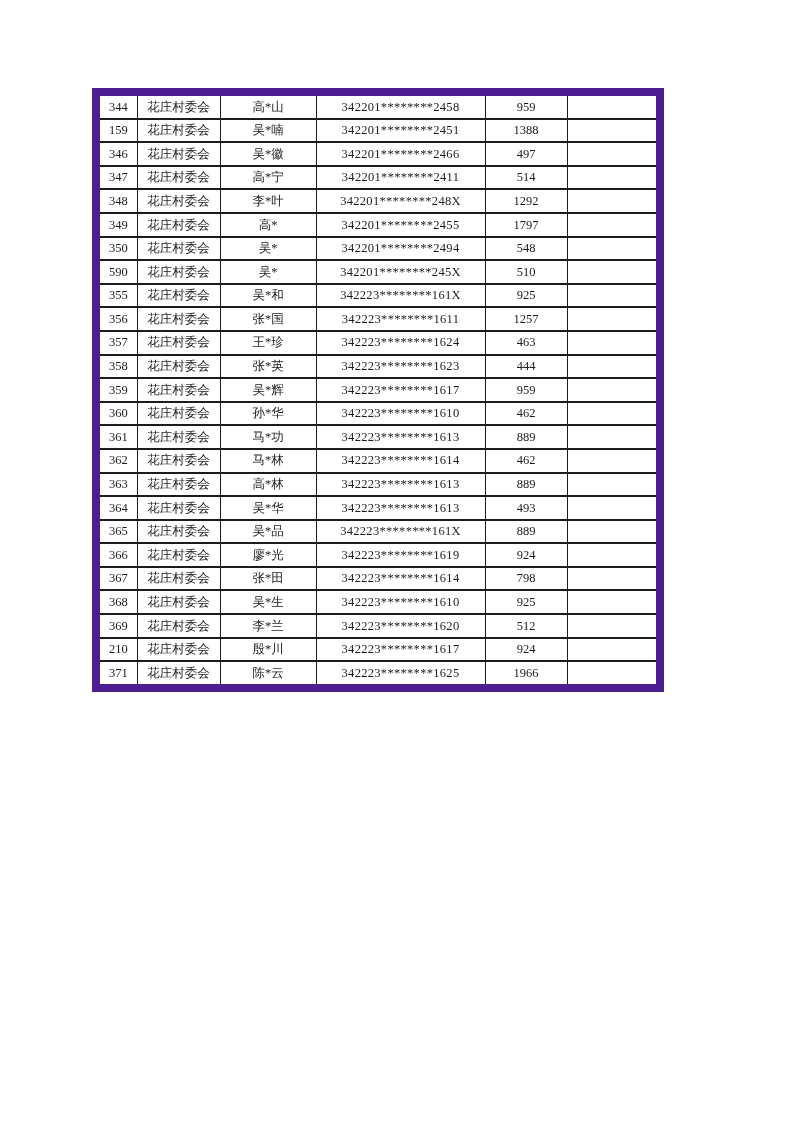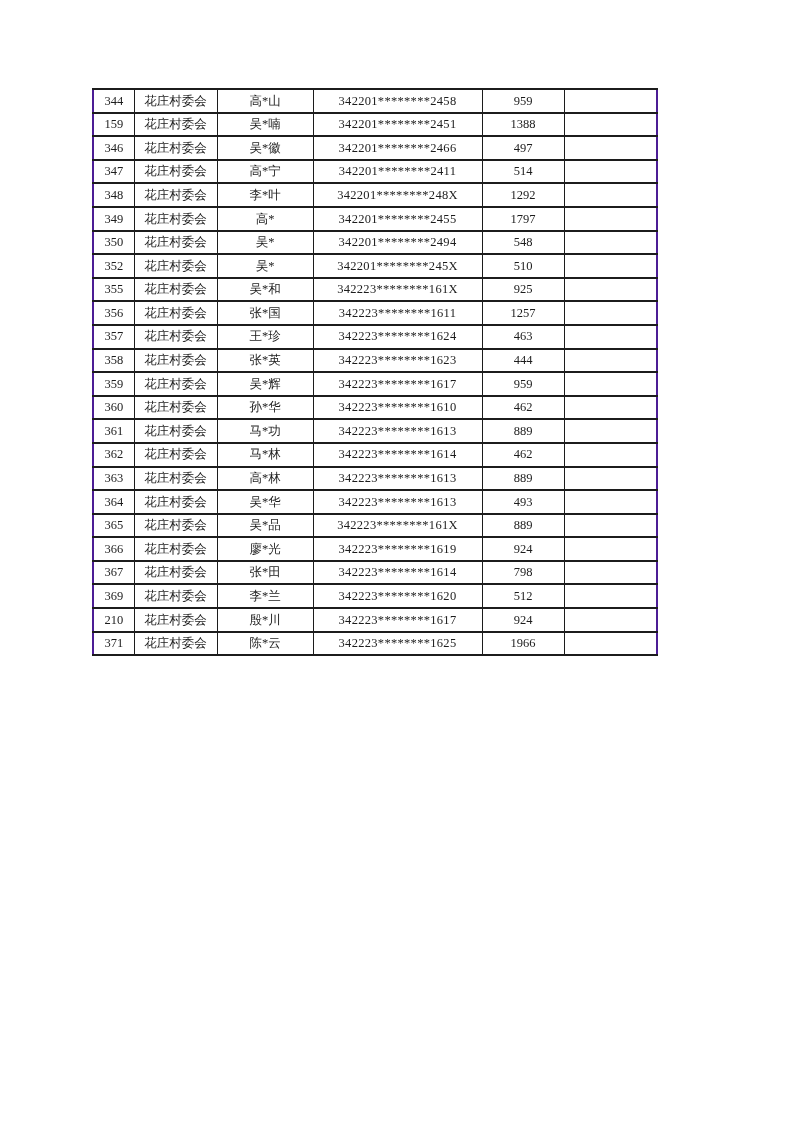--- a/index.html
+++ b/index.html
@@ -16,21 +16,21 @@
     font-family: "Liberation Serif", "DejaVu Serif", serif;
     color: #1c1c1c;
   }
   table.data-table {
     position: absolute;
     left: 92px;
     top: 88px;
     width: 564px;
     border-collapse: collapse;
     table-layout: fixed;
-    border: 2px solid #4c1d95;
+    border: 8px solid #4c1d95;
   }
   table.data-table td {
     border-left: 1px solid #1c1c1c;
     border-right: 1px solid #1c1c1c;
     border-top: 2px solid #1c1c1c;
     border-bottom: 2px solid #1c1c1c;
     height: 21.6px;
     padding: 0;
     text-align: center;
     vertical-align: middle;
@@ -119,21 +119,21 @@
     <td class="col-index">350</td>
     <td class="col-unit">花庄村委会</td>
     <td class="col-name">吴*</td>
     <td class="col-id">342201********2494</td>
     <td class="col-amount">548</td>
     <td class="col-remark"></td>
   </tr>
 
 
   <tr>
-    <td class="col-index">352</td>
+    <td class="col-index">590</td>
     <td class="col-unit">花庄村委会</td>
     <td class="col-name">吴*</td>
     <td class="col-id">342201********245X</td>
     <td class="col-amount">510</td>
     <td class="col-remark"></td>
   </tr>
 
 
 
   <tr>
@@ -246,20 +246,28 @@
 
   <tr>
     <td class="col-index">367</td>
     <td class="col-unit">花庄村委会</td>
     <td class="col-name">张*田</td>
     <td class="col-id">342223********1614</td>
     <td class="col-amount">798</td>
     <td class="col-remark"></td>
   </tr>
 
+  <tr>
+    <td class="col-index">368</td>
+    <td class="col-unit">花庄村委会</td>
+    <td class="col-name">吴*生</td>
+    <td class="col-id">342223********1610</td>
+    <td class="col-amount">925</td>
+    <td class="col-remark"></td>
+  </tr>
 
   <tr>
     <td class="col-index">369</td>
     <td class="col-unit">花庄村委会</td>
     <td class="col-name">李*兰</td>
     <td class="col-id">342223********1620</td>
     <td class="col-amount">512</td>
     <td class="col-remark"></td>
   </tr>
 

